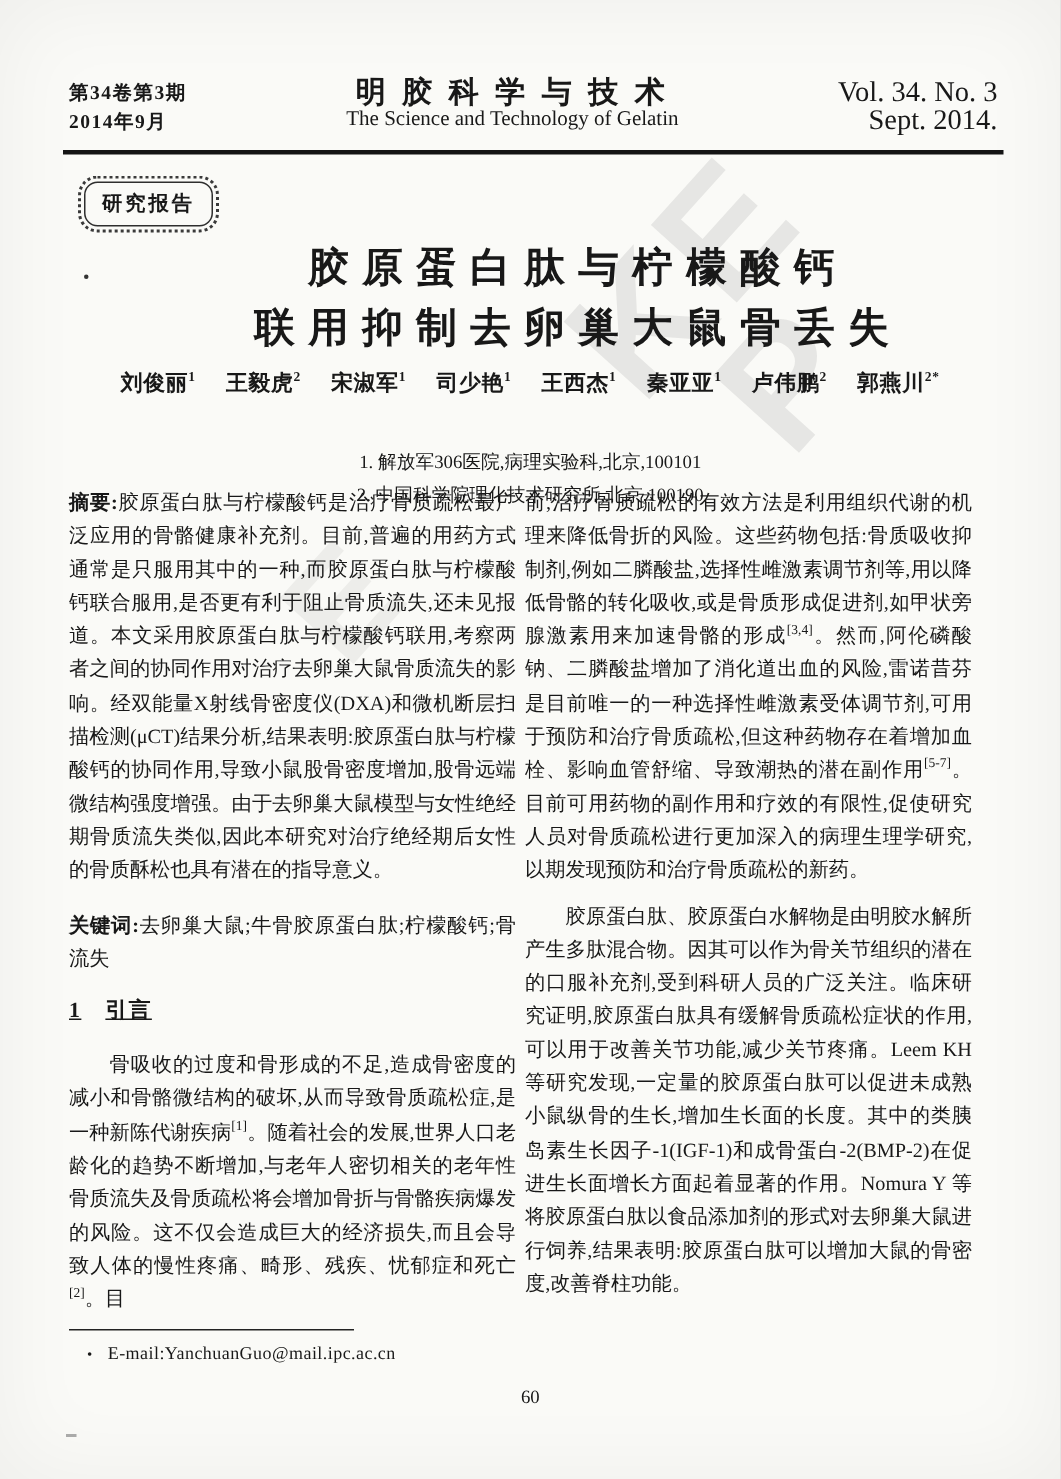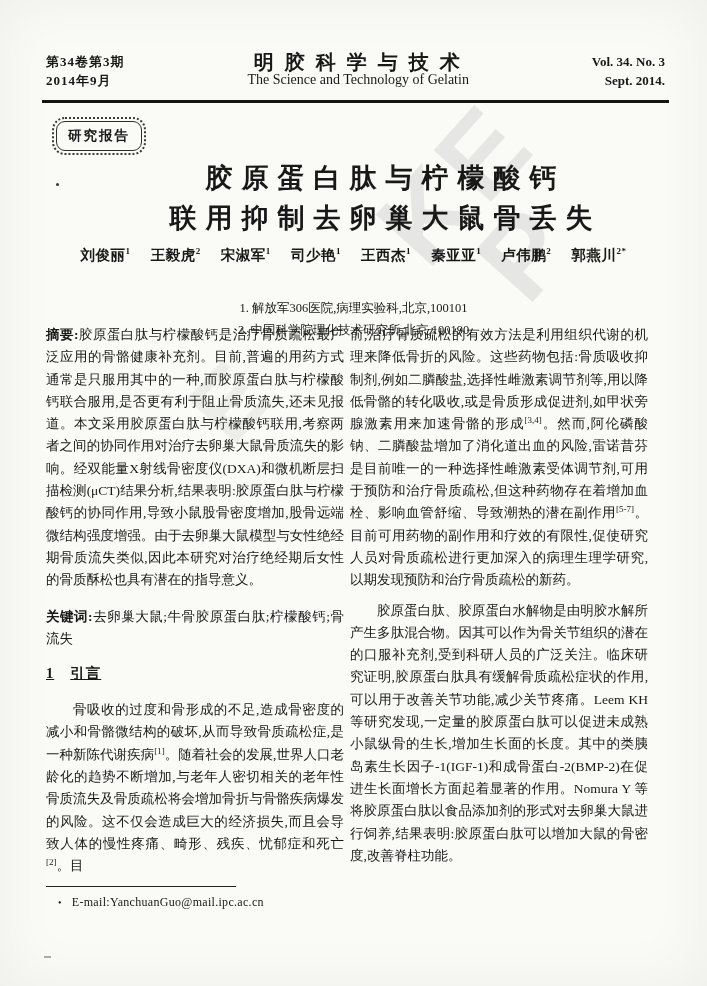--- a/index.html
+++ b/index.html
@@ -28,21 +28,21 @@
   .wm-c{left:196px;top:352px;font-size:96px;transform:rotate(-48deg);color:rgba(130,130,130,0.10);}
   
   .header{
     position:absolute;top:52px;left:46px;right:42px;
     display:flex;align-items:flex-start;
   }
   .h-left{font-size:13px;font-weight:600;line-height:19px;letter-spacing:1px;white-space:nowrap;}
   .h-center{text-align:center;flex:1;}
   .journal-cn{font-size:20px;font-weight:700;letter-spacing:3px;line-height:20px;}
   .journal-en{font-size:14px;line-height:16px;}
-  .h-right{font-size:13px;font-weight:700;line-height:19px;text-align:right;white-space:nowrap;}
+  .h-right{font-size:19px;font-weight:400;line-height:19px;text-align:right;white-space:nowrap;}
   .header-rule{
     position:absolute;top:100px;left:42px;right:38px;height:3px;background:#141414;
   }
   
   .badge{
     position:absolute;top:121px;left:56px;
     font-size:13.5px;font-weight:700;letter-spacing:2px;
     padding:5px 11px;
     border:1.3px solid #2e2e2e;border-radius:9px;
     outline:2px dotted #3a3a3a;outline-offset:2px;
@@ -168,15 +168,16 @@
       </div>
     </div>
 
     <div class="col col-right">
       <p class="para"><span>前,治疗骨质疏松的有效方法是利用组织代谢的机理来降低骨折的风险。这些药物包括:骨质吸收抑制剂,例如二膦酸盐,选择性雌激素调节剂等,用以降低骨骼的转化吸收,或是骨质形成促进剂,如甲状旁腺激素用来加速骨骼的形成</span><sup>[3,4]</sup><span>。然而,阿伦磷酸钠、二膦酸盐增加了消化道出血的风险,雷诺昔芬是目前唯一的一种选择性雌激素受体调节剂,可用于预防和治疗骨质疏松,但这种药物存在着增加血栓、影响血管舒缩、导致潮热的潜在副作用</span><sup>[5-7]</sup><span>。目前可用药物的副作用和疗效的有限性,促使研究人员对骨质疏松进行更加深入的病理生理学研究,以期发现预防和治疗骨质疏松的新药。</span></p>
       <p class="para indent"><span>胶原蛋白肽、胶原蛋白水解物是由明胶水解所产生多肽混合物。因其可以作为骨关节组织的潜在的口服补充剂,受到科研人员的广泛关注。临床研究证明,胶原蛋白肽具有缓解骨质疏松症状的作用,可以用于改善关节功能,减少关节疼痛。Leem KH 等研究发现,一定量的胶原蛋白肽可以促进未成熟小鼠纵骨的生长,增加生长面的长度。其中的类胰岛素生长因子-1(IGF-1)和成骨蛋白-2(BMP-2)在促进生长面增长方面起着显著的作用。Nomura Y 等将胶原蛋白肽以食品添加剂的形式对去卵巢大鼠进行饲养,结果表明:胶原蛋白肽可以增加大鼠的骨密度,改善脊柱功能。</span></p>
     </div>
 
   </div>
 
+  <div class="page-number">60</div>
   <div class="speck-dash"></div>
 
 </div>
 
 </body></html>

